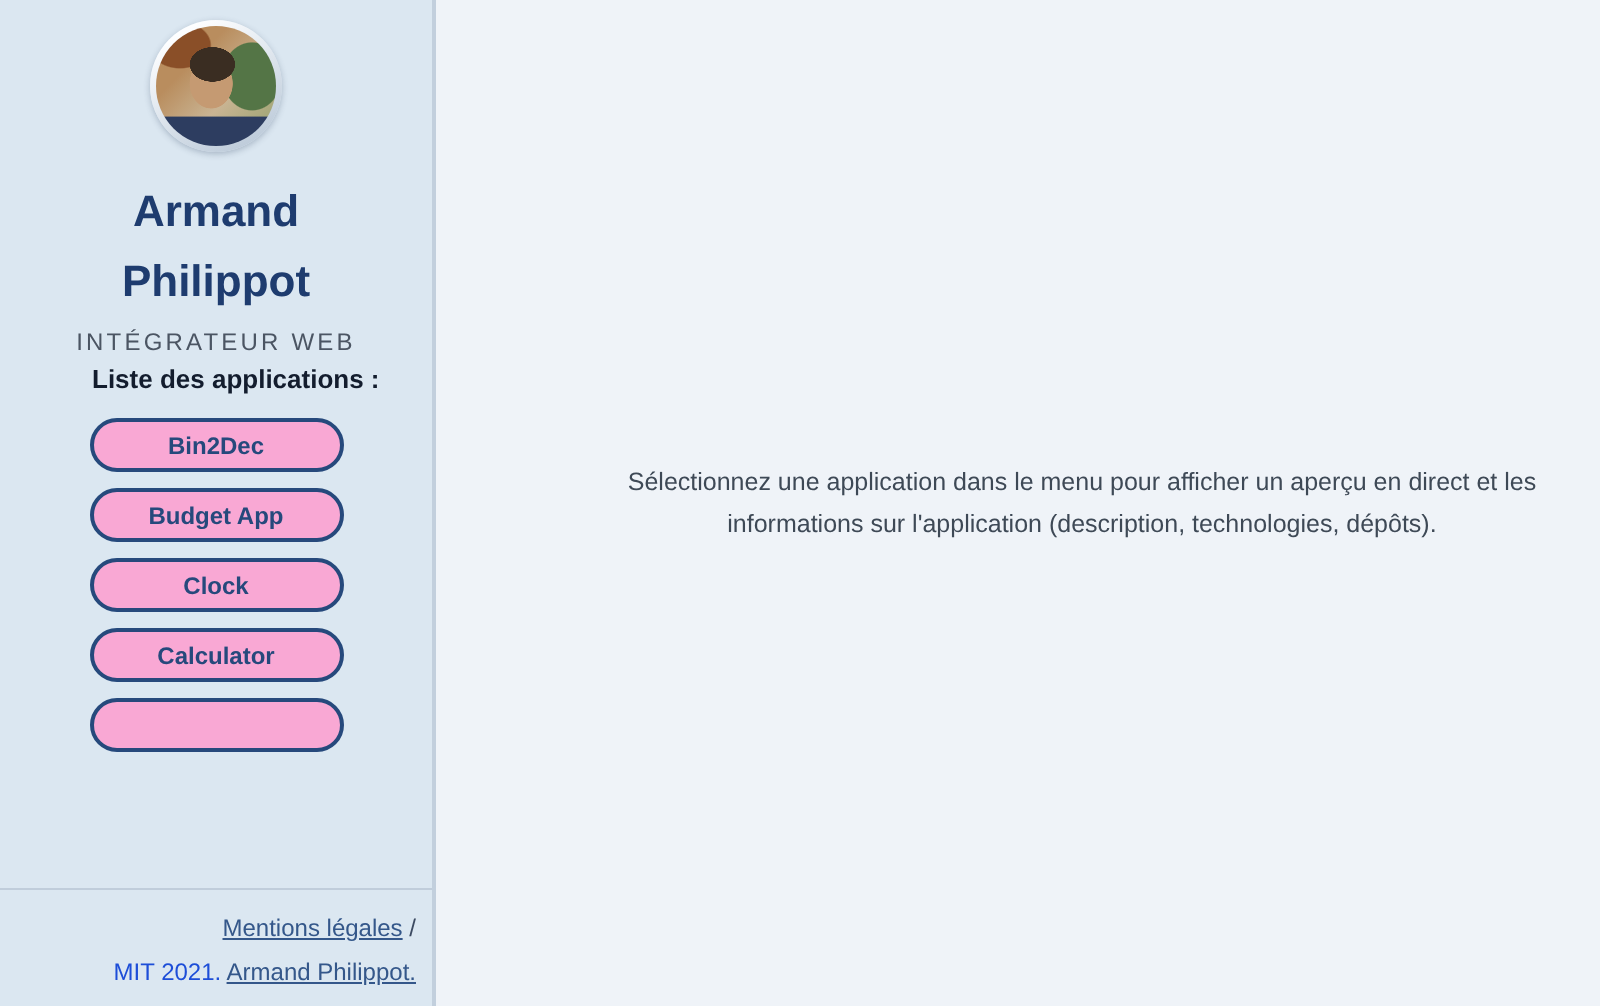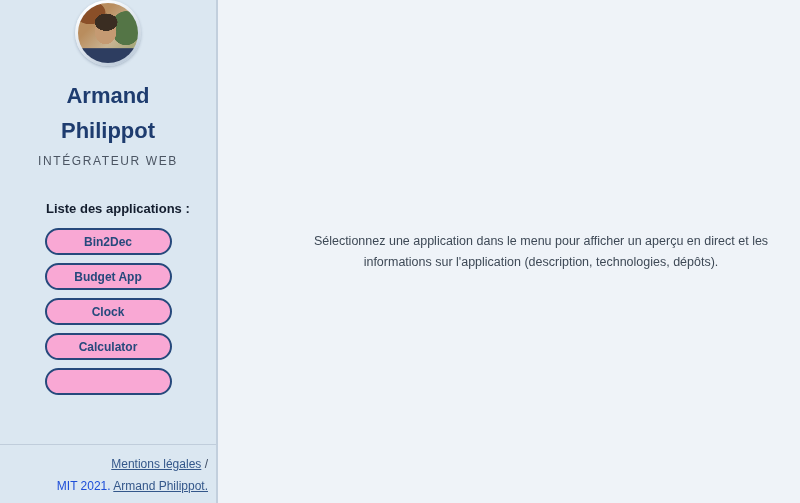--- a/index.html
+++ b/index.html
@@ -19,21 +19,21 @@
     width: 218px;
     flex-shrink: 0;
     height: 100%;
     background: #dbe7f1;
     border-right: 2px solid #c2cfdd;
     display: flex;
     flex-direction: column;
     text-align: center;
   }
 
-  .profile { padding-top: 0; }
+  .profile { padding-top: 10px; }
 
   .avatar-ring {
     width: 66px; height: 66px;
     margin: 0 auto;
     border-radius: 50%;
     padding: 3px;
     background: linear-gradient(150deg, #fdfeff 15%, #bccad9 90%);
     box-shadow: 0 1px 3px rgba(50, 70, 100, 0.3);
   }
   .avatar-photo {
@@ -58,21 +58,21 @@
   }
   .profile-subtitle {
     margin-top: 6px;
     font-size: 12px;
     letter-spacing: 1.6px;
     color: #4b5563;
   }
 
   .nav {
     flex: 1;
-    margin-top: 33px;
+    margin-top: 4px;
     display: flex;
     flex-direction: column;
     overflow: hidden;
     min-height: 0;
   }
   .nav-label {
     text-align: left;
     margin: 0 0 12px 46px;
     font-size: 13px;
     font-weight: bold;

